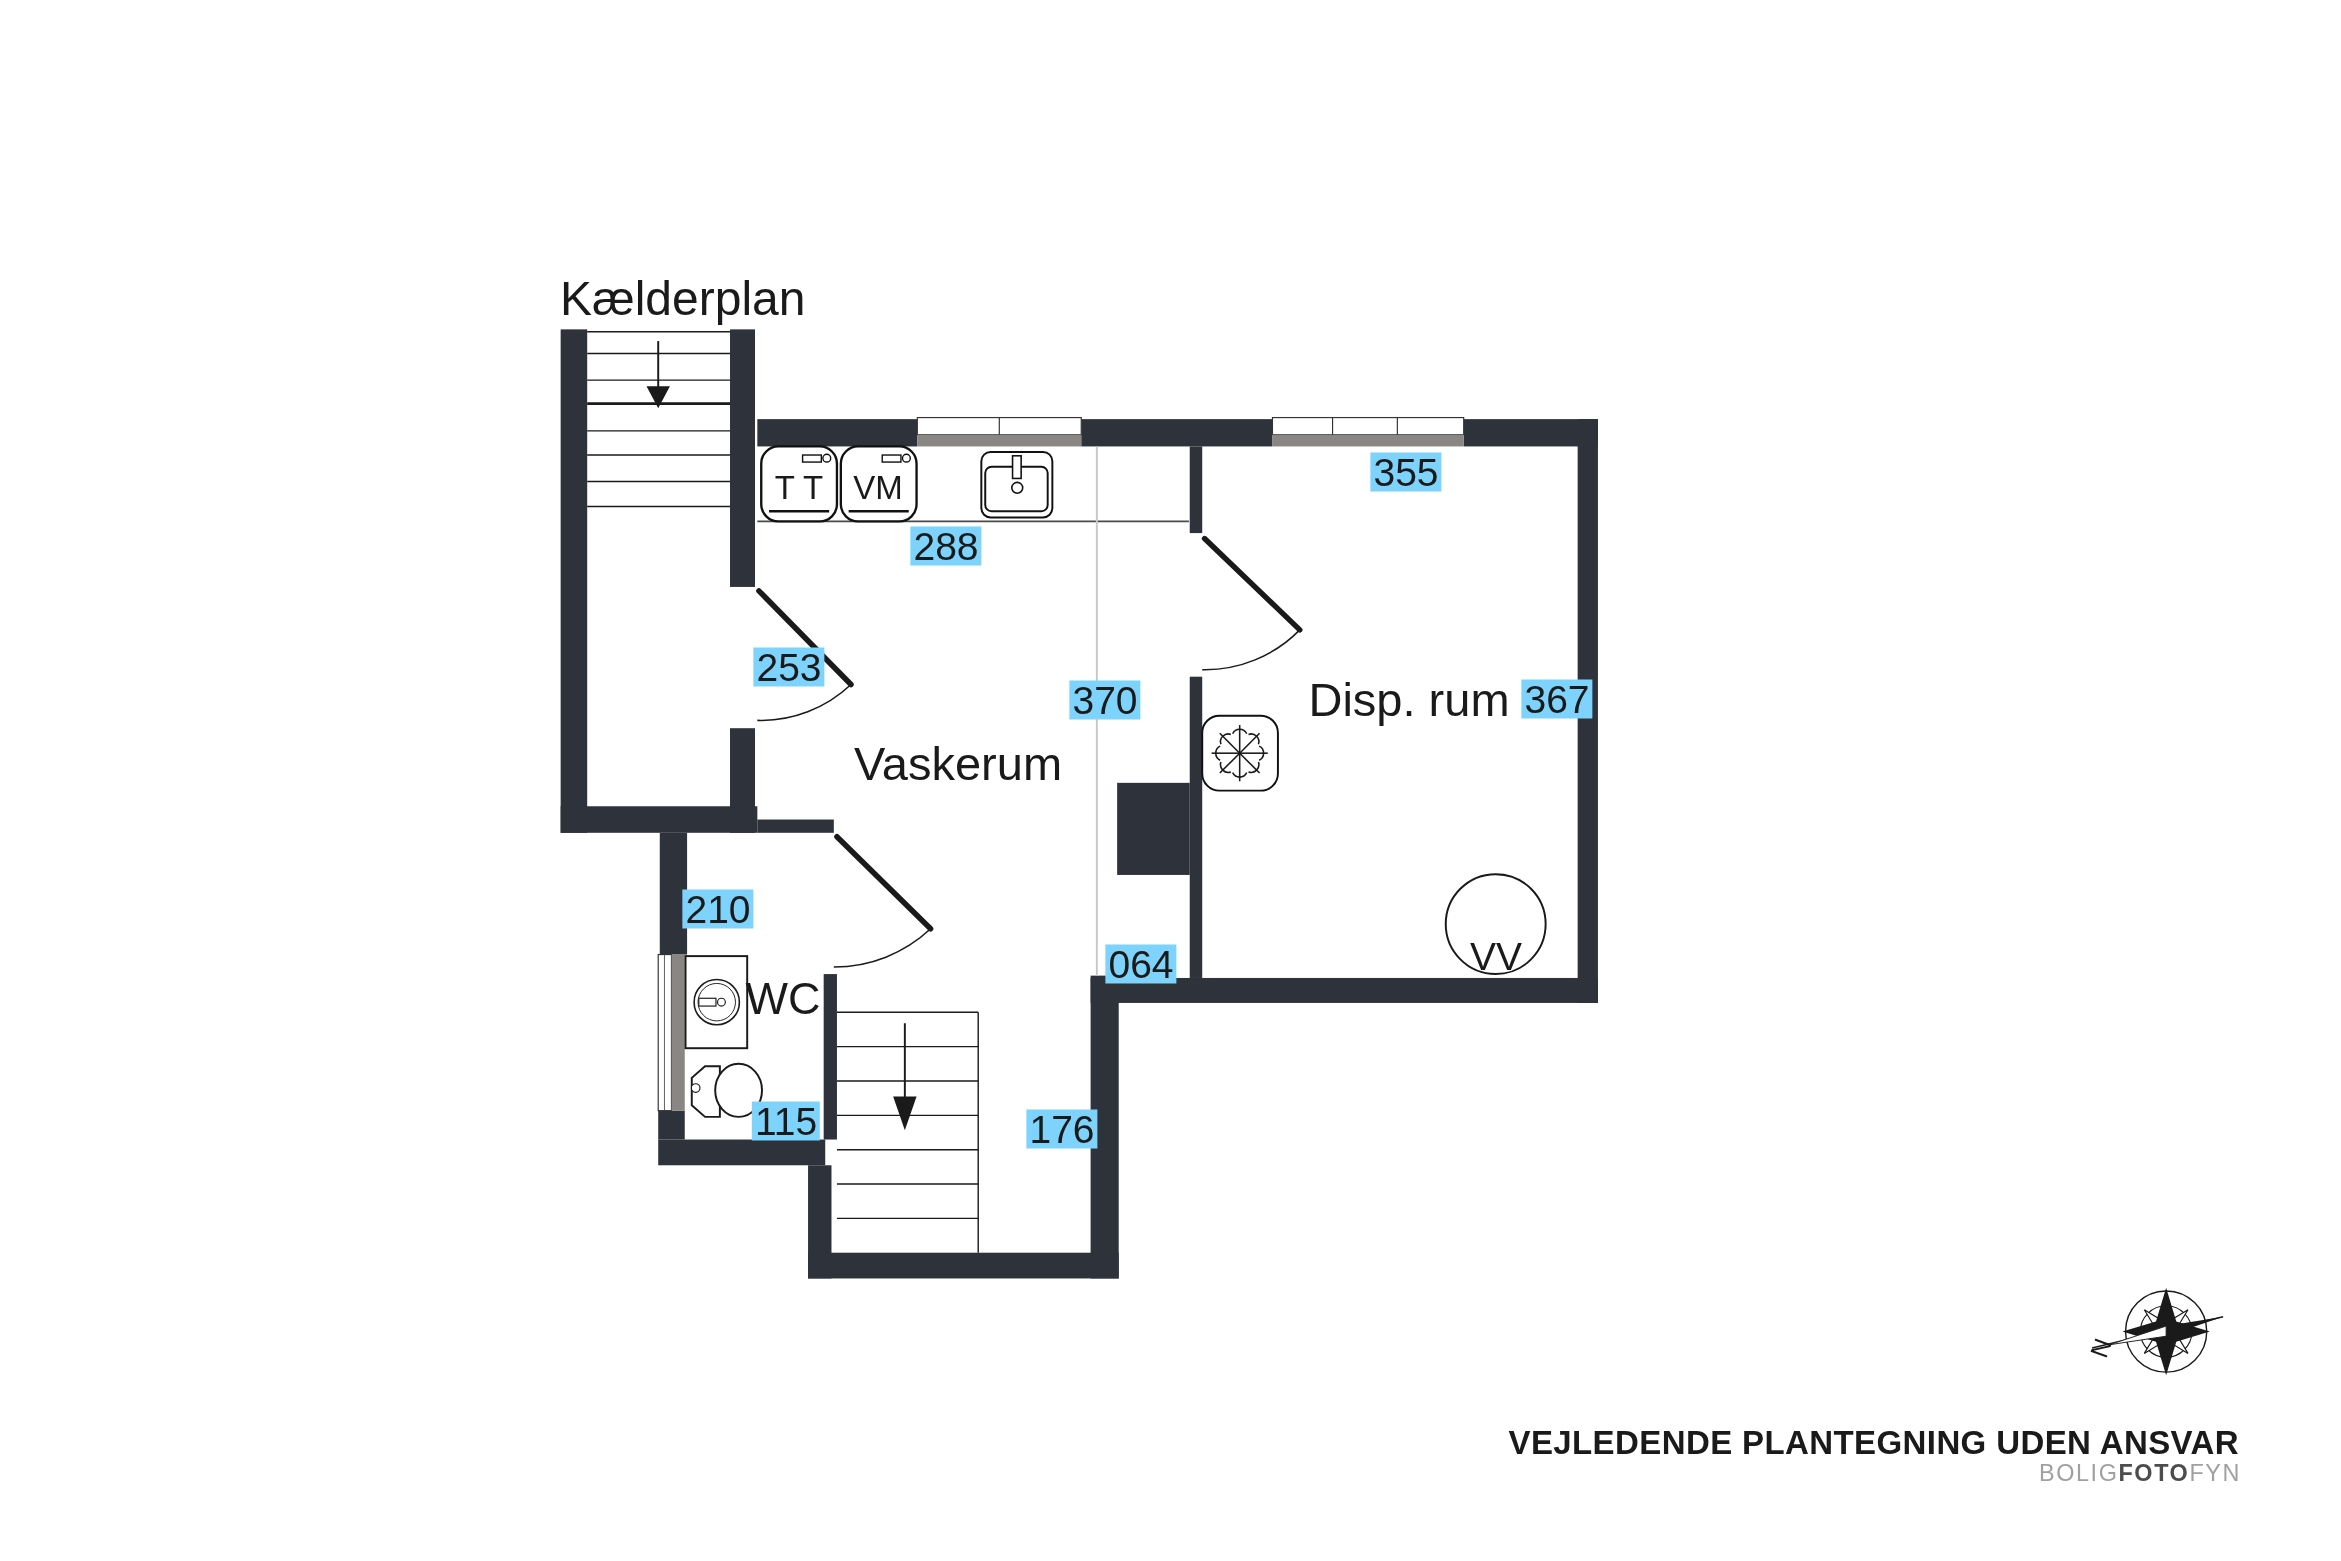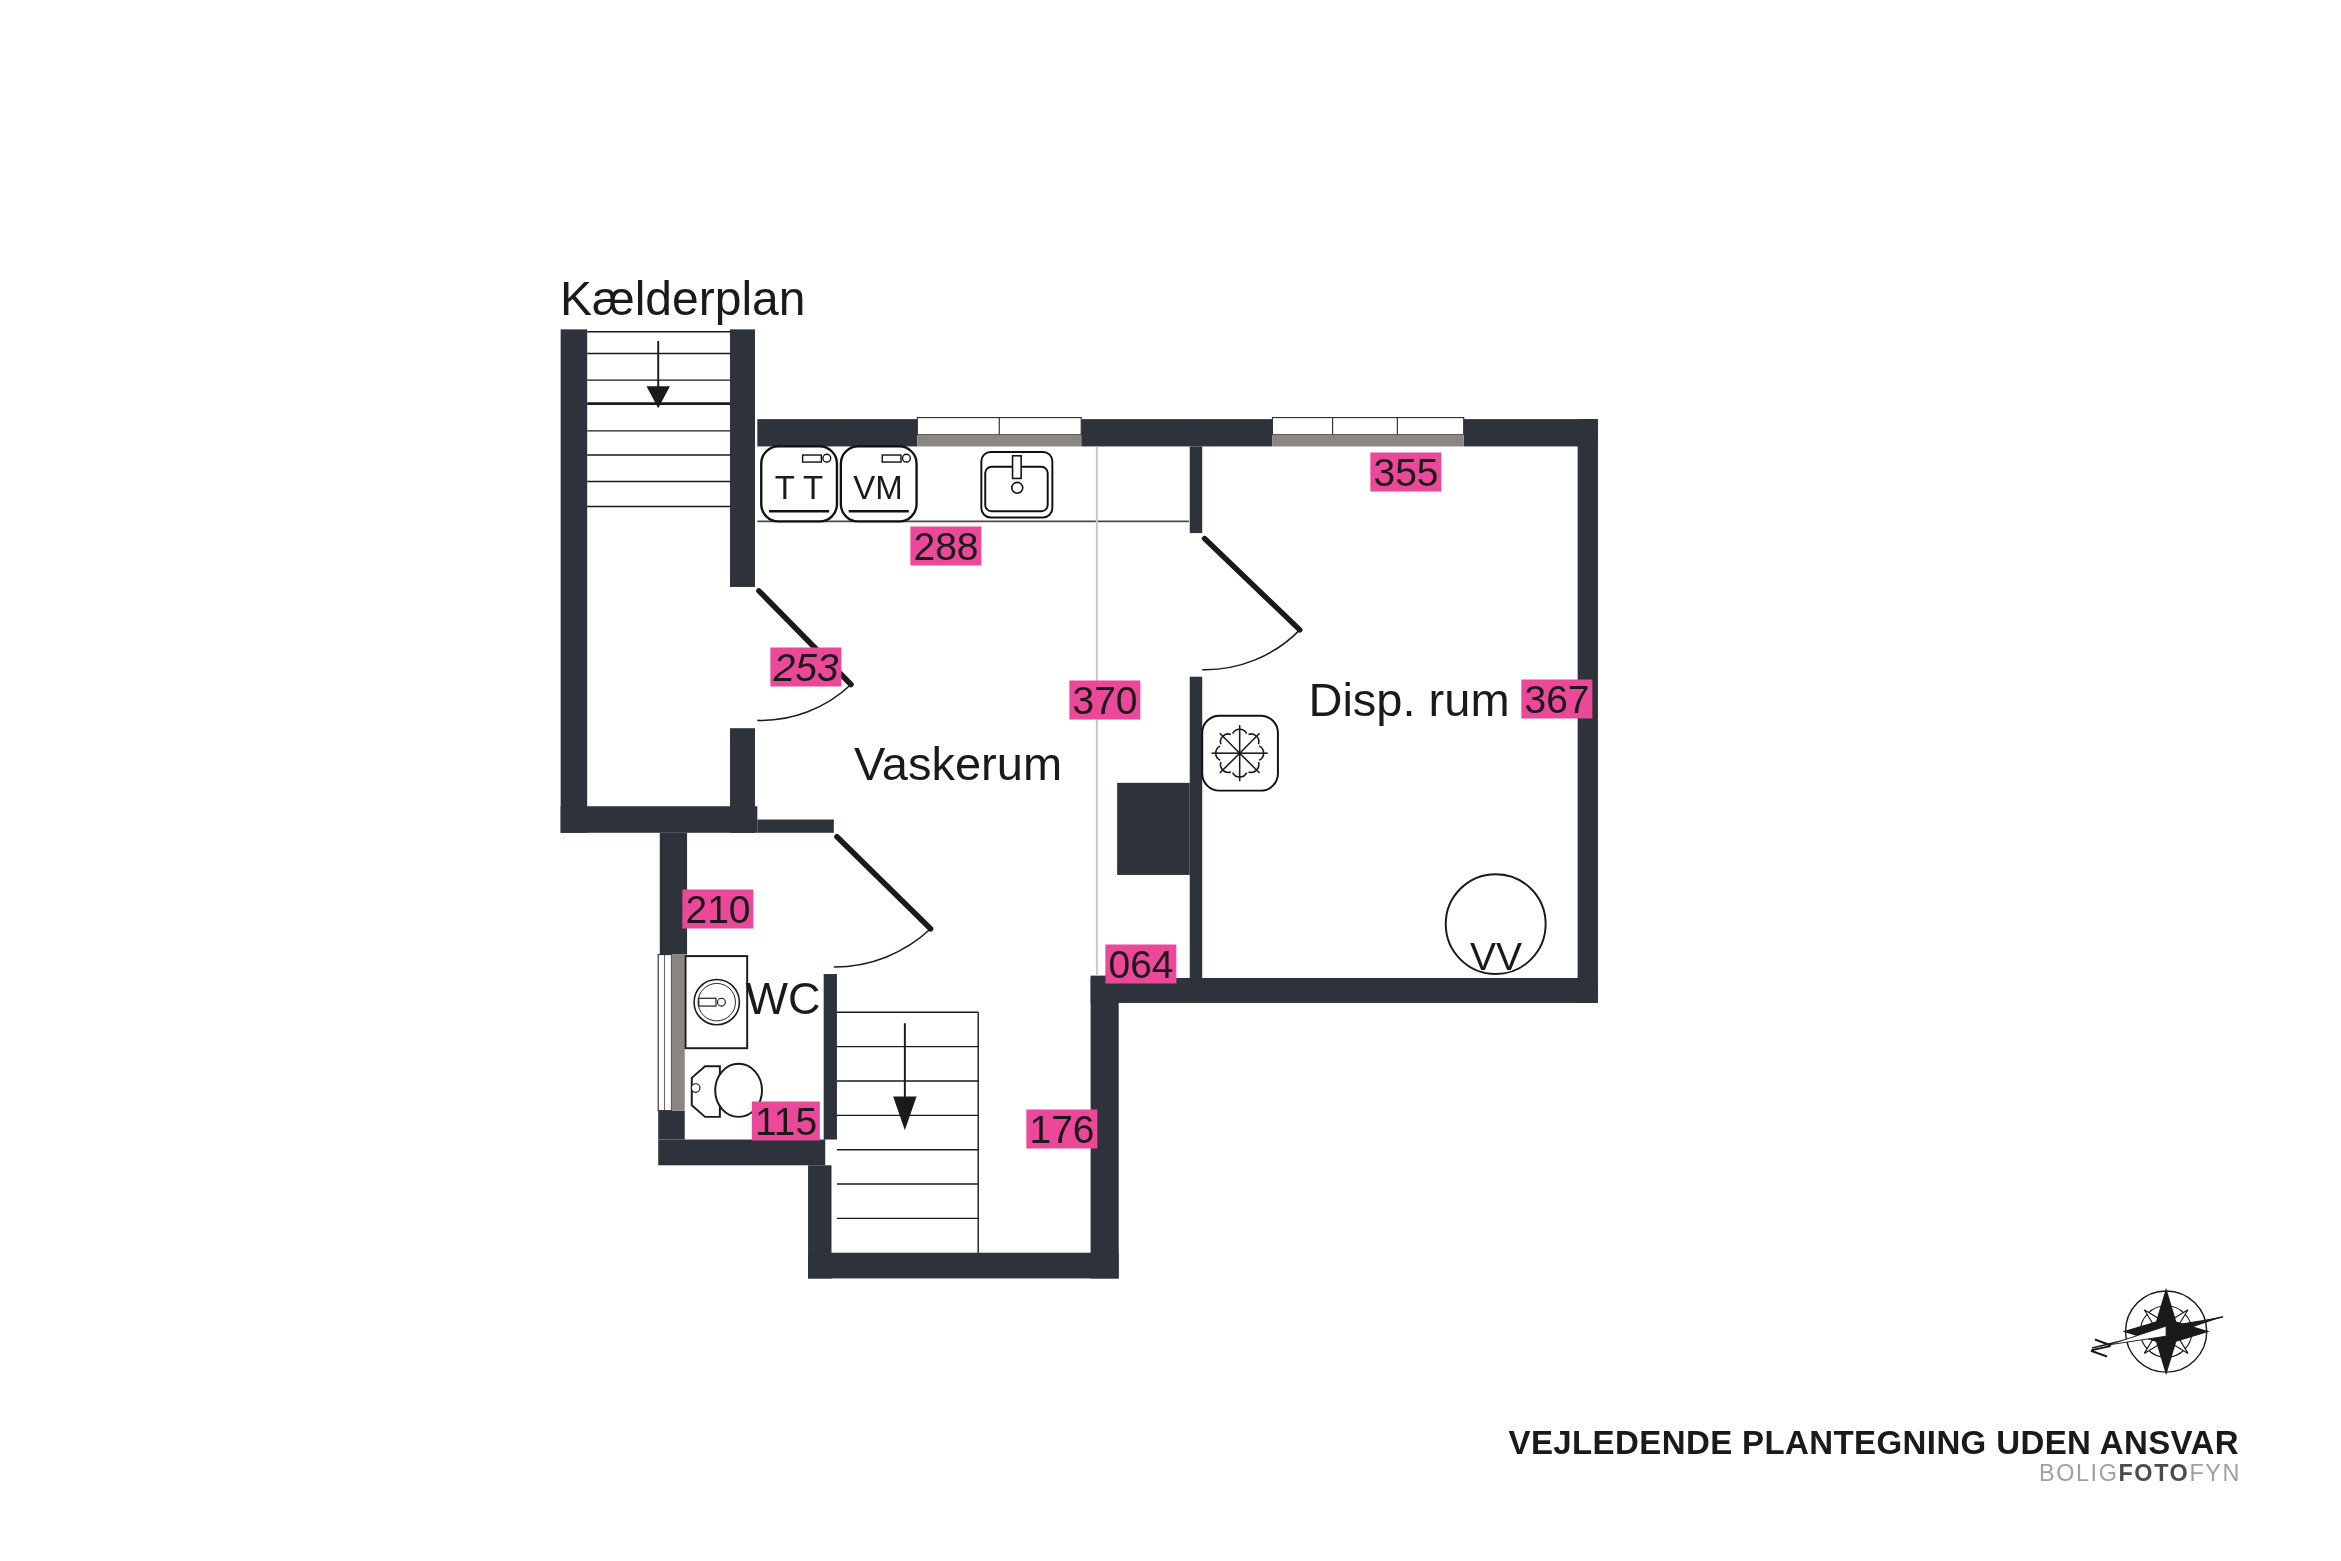--- a/index.html
+++ b/index.html
@@ -5,21 +5,21 @@
   html,body{margin:0;padding:0;background:#ffffff;}
   #stage{position:relative;width:2254px;height:1561px;background:#ffffff;overflow:hidden;
          font-family:"Liberation Sans","DejaVu Sans",sans-serif;color:#1a1a1a;padding-left:38px;}
   #plan-svg{position:absolute;left:0;top:0;}
   .lbl{position:absolute;white-space:nowrap;line-height:1;color:#1a1a1a;}
   .center{transform:translate(-50%,-50%);}
   .rightal{transform:translate(-100%,-50%);}
   .title{font-size:48px;}
   .room{font-size:47px;}
   .room-wc{font-size:45px;}
-  .dim{font-size:39px;background:#ec4899;padding:0 3.1px;}
+  .dim{font-size:39px;background:#7dd3fc;padding:0 3.1px;}
   .appl{font-size:33px;}
   .vv{font-size:39px;}
   .disclaimer{font-size:33px;font-weight:600;letter-spacing:0.4px;}
   .brand{font-size:23.4px;letter-spacing:1.6px;font-weight:400;text-align:center;}
   .brand .lt{color:#a0a0a0;}
   .brand .dk{color:#4d4d4d;font-weight:700;}
   .north{font-size:25px;transform:translate(-50%,-50%) rotate(-70deg);}
 </style>
 </head>
 <body>
@@ -189,21 +189,21 @@
   </g>
 </svg>
 
   <div class="lbl title" style="left:560px;top:275px;">Kælderplan</div>
 
   <div class="lbl room center" style="left:958px;top:763px;">Vaskerum</div>
   <div class="lbl room-wc center" style="left:783px;top:998px;">WC</div>
   <div class="lbl room center" style="left:1409px;top:699px;">Disp. rum</div>
 
   <div class="lbl dim center" style="left:946px;top:546px;">288</div>
-  <div class="lbl dim center" style="left:806px;top:667px;font-style:italic;">253</div>
+  <div class="lbl dim center" style="left:789px;top:667px;">253</div>
   <div class="lbl dim center" style="left:1105px;top:700px;">370</div>
   <div class="lbl dim center" style="left:1406px;top:472px;">355</div>
   <div class="lbl dim center" style="left:1557px;top:699px;">367</div>
   <div class="lbl dim center" style="left:718px;top:909px;text-align:center;">210</div>
   <div class="lbl dim center" style="left:1141px;top:964px;">064</div>
   <div class="lbl dim center" style="left:786px;top:1121px;">115</div>
   <div class="lbl dim center" style="left:1062px;top:1129px;">176</div>
 
   <div class="lbl appl center" style="left:799px;top:487px;">T T</div>
   <div class="lbl appl center" style="left:878px;top:487px;">VM</div>

